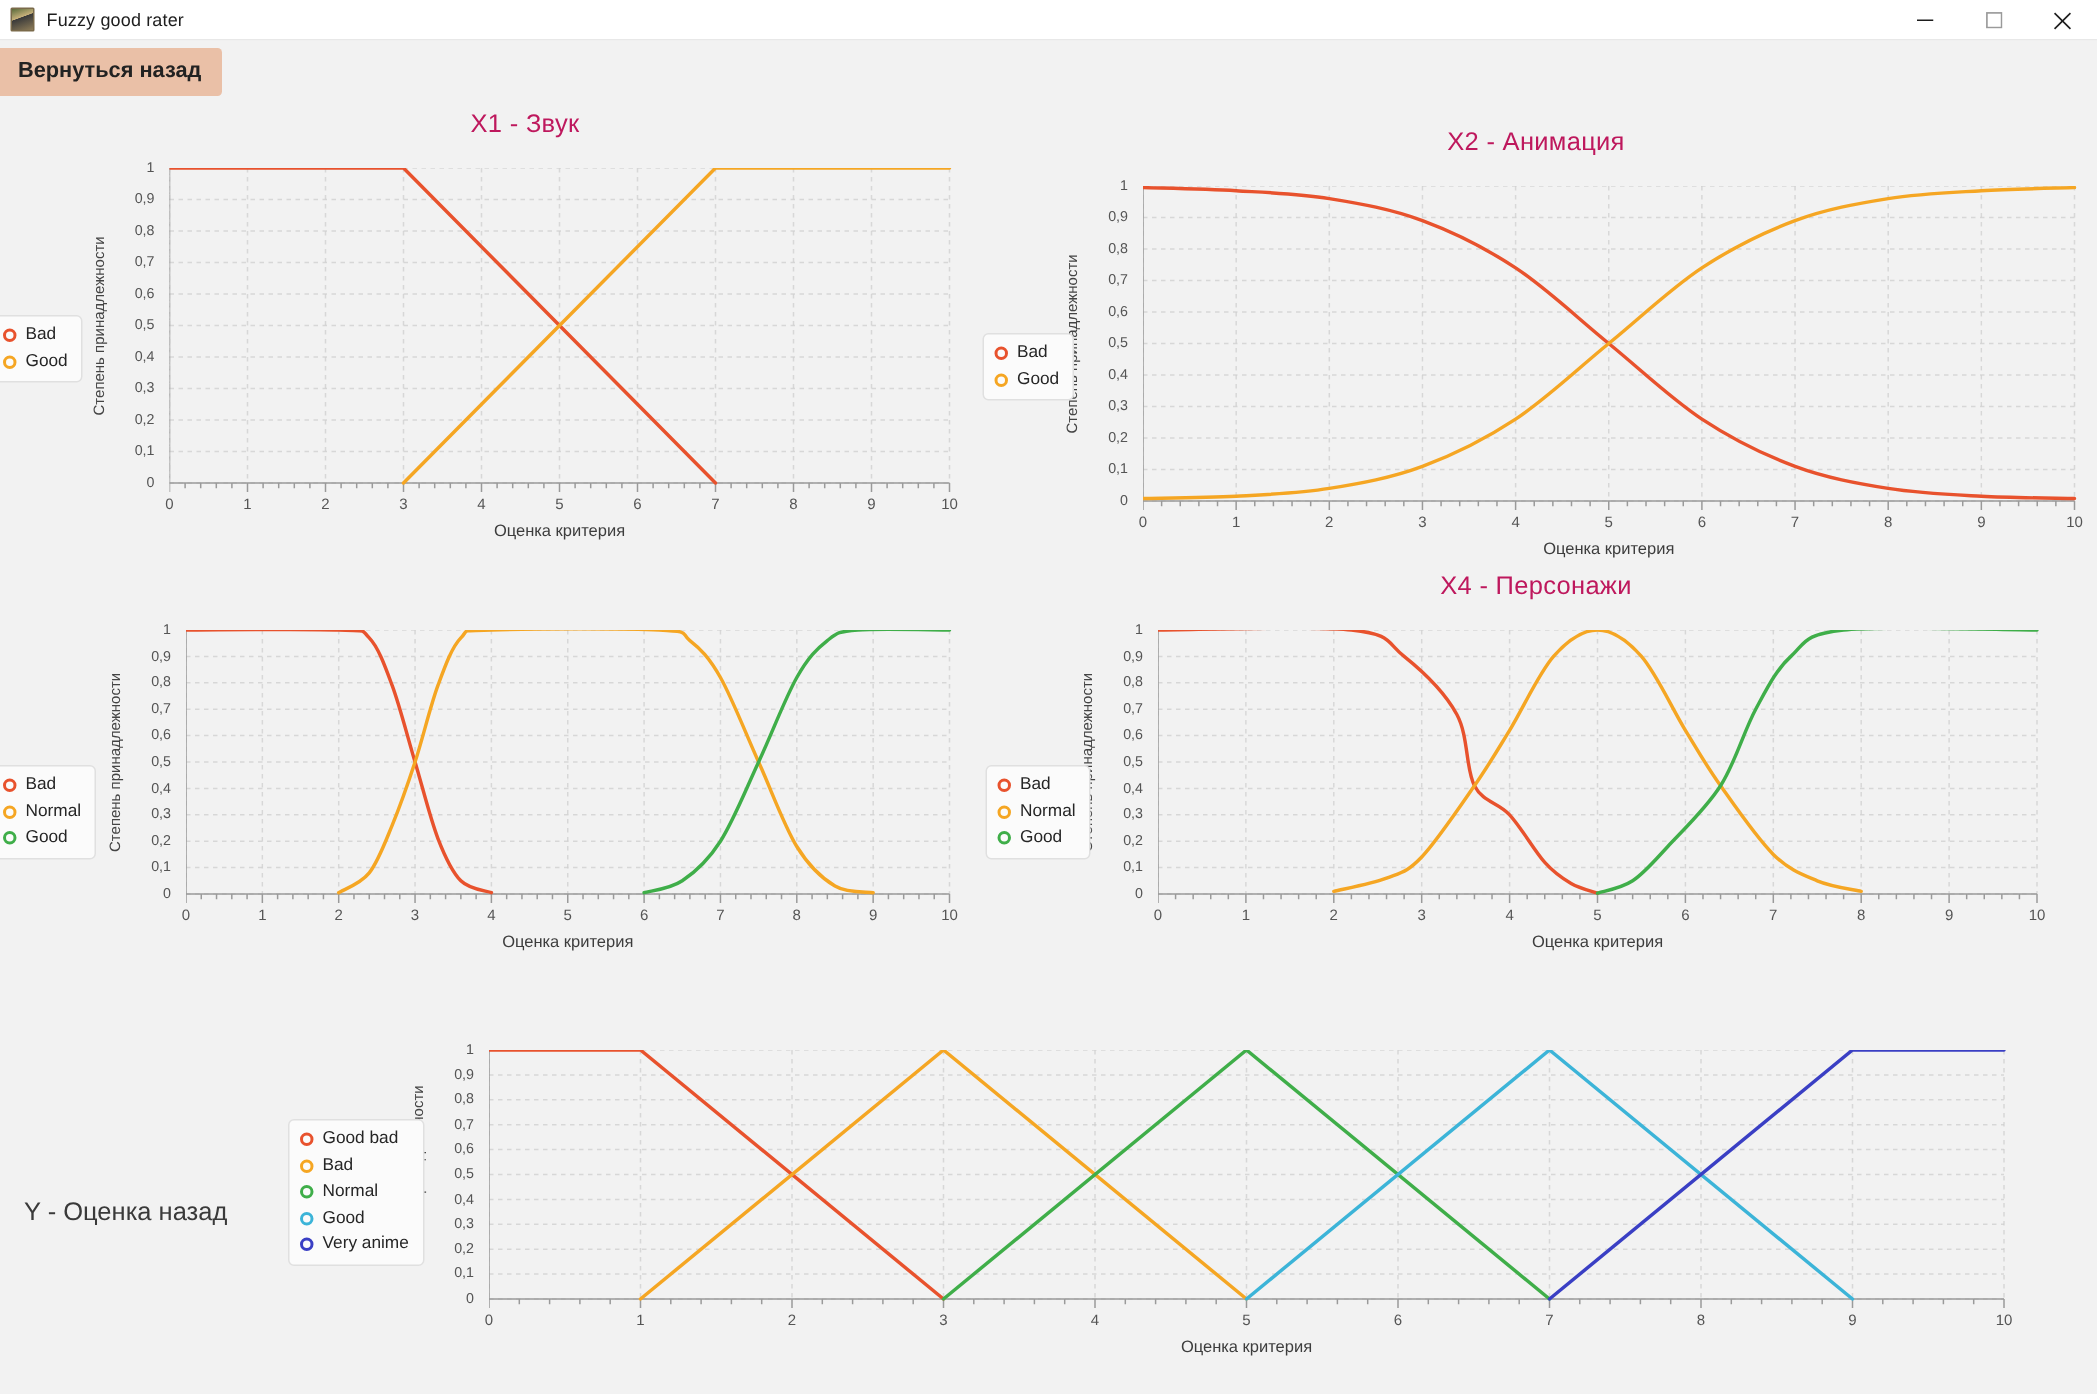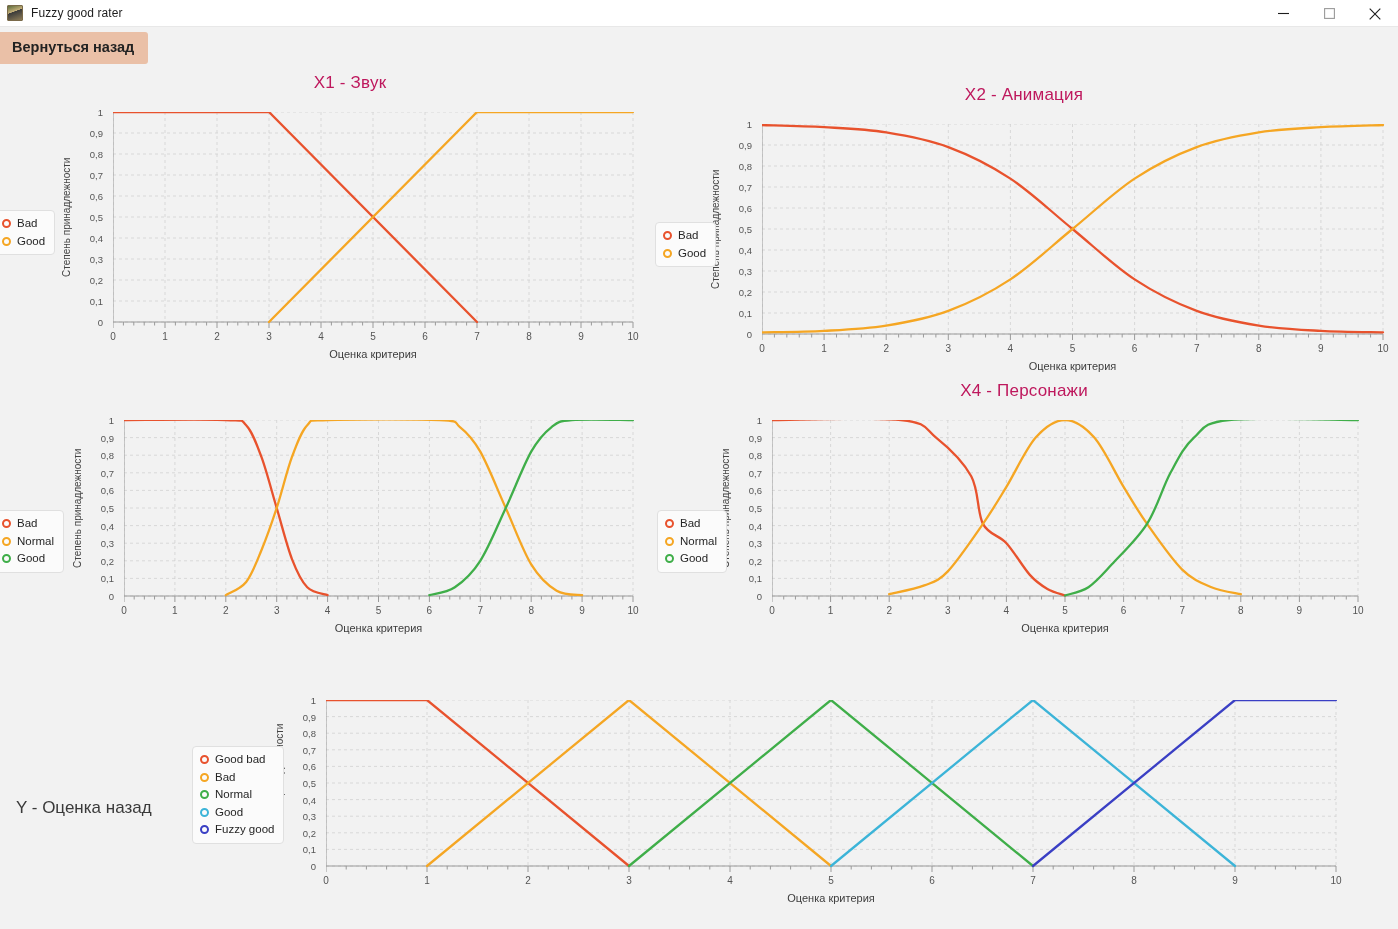--- a/index.html
+++ b/index.html
@@ -972,17 +972,17 @@
         <div class="legend-item">
           <span class="legend-marker" style="border-color: rgb(63, 174, 73);"></span>
           <span class="legend-label">Normal</span>
         </div>
         <div class="legend-item">
           <span class="legend-marker" style="border-color: rgb(60, 180, 216);"></span>
           <span class="legend-label">Good</span>
         </div>
         <div class="legend-item">
           <span class="legend-marker" style="border-color: rgb(58, 63, 196);"></span>
-          <span class="legend-label">Fuzzy good</span>
+          <span class="legend-label">Very anime</span>
         </div>
       </div>
     </div>
   </div>
 
 </body></html>

